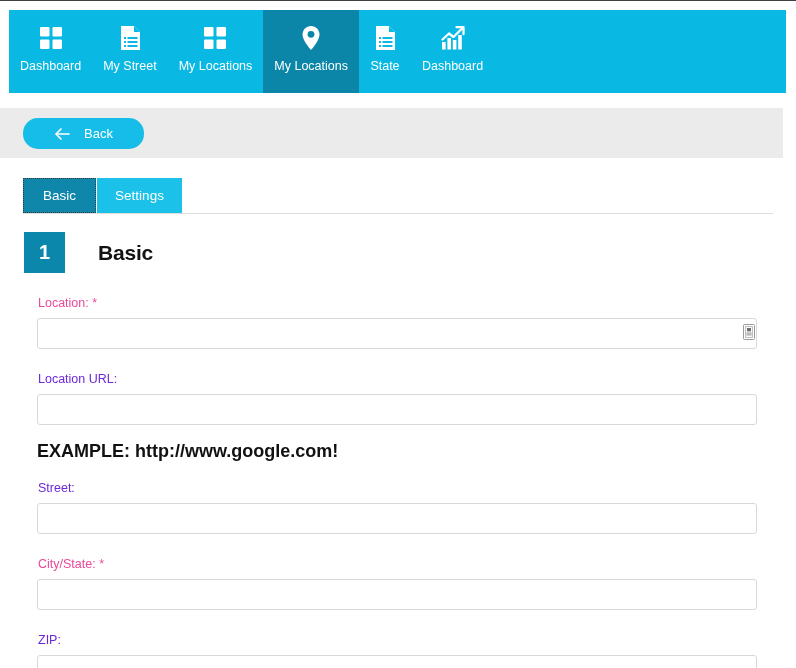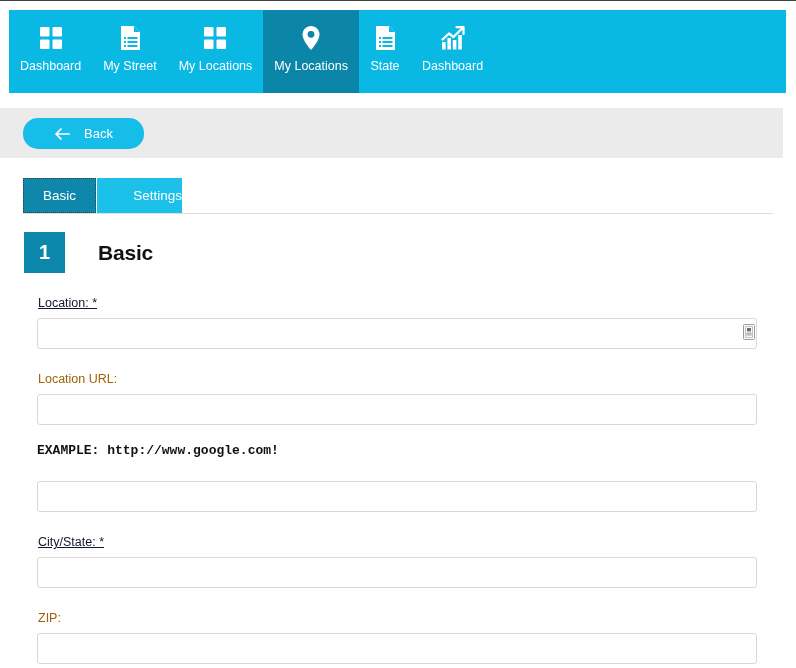--- a/index.html
+++ b/index.html
@@ -130,21 +130,20 @@
     left: 0;
     width: 73px;
     background: #0f87ab;
     outline: 1px dotted #3a3a3a;
     outline-offset: -1px;
   }
   .tab-settings {
     left: 74px;
     width: 85px;
     background: #1bc1e9;
-    justify-content: flex-end;
   }
 
   
   .section-head {
     position: absolute;
     left: 24px;
     top: 232px;
     display: flex;
     align-items: center;
   }
@@ -176,29 +175,28 @@
     top: 296px;
     width: 796px;
   }
   .field {
     position: relative;
     margin-bottom: 0;
   }
   .field-label {
     display: block;
     font-size: 12.5px;
-    color: #a16207;
+    color: #6d28d9;
     font-family: "Liberation Sans", sans-serif;
     margin-left: 38px;
     margin-bottom: 8px;
     line-height: 14px;
   }
   .field-label.required {
-    color: #0f172a;
-    text-decoration: underline;
+    color: #ec4899;
   }
   .field-input {
     display: block;
     margin-left: 37px;
     width: 720px;
     height: 31px;
     border: 1px solid #d8d8d8;
     border-radius: 3px;
     background: #ffffff;
     box-sizing: border-box;
@@ -215,24 +213,24 @@
     position: absolute;
     right: 41px;
     top: 28px;
     width: 12px;
     height: 16px;
     pointer-events: none;
   }
 
   .example-note {
     margin-left: 37px;
-    font-size: 13px;
+    font-size: 18px;
     font-weight: bold;
     color: #111111;
-    font-family: Liberation Mono, monospace;
+    font-family: Liberation Sans, sans-serif;
     line-height: 14px;
   }
 </style>
 </head>
 <body>
 
 <div class="topbar-wrap">
   <div class="nav">
 
     <div class="nav-item">
@@ -369,20 +367,21 @@
     <input class="field-input" type="text" value="" placeholder="" style="">
   </div>
 
   <div class="field-spacer-md"></div>
 
   <div class="example-note">EXAMPLE: http://www.google.com!</div>
 
   <div class="field-spacer-sm"></div>
 
   <div class="field">
+    <label class="field-label">Street:</label>
     <input class="field-input" type="text" value="" placeholder="" style="">
   </div>
 
   <div class="field-spacer-sm"></div>
 
   <div class="field">
     <label class="field-label required">City/State: *</label>
     <input class="field-input" type="text" value="" placeholder="" style="">
   </div>
 

